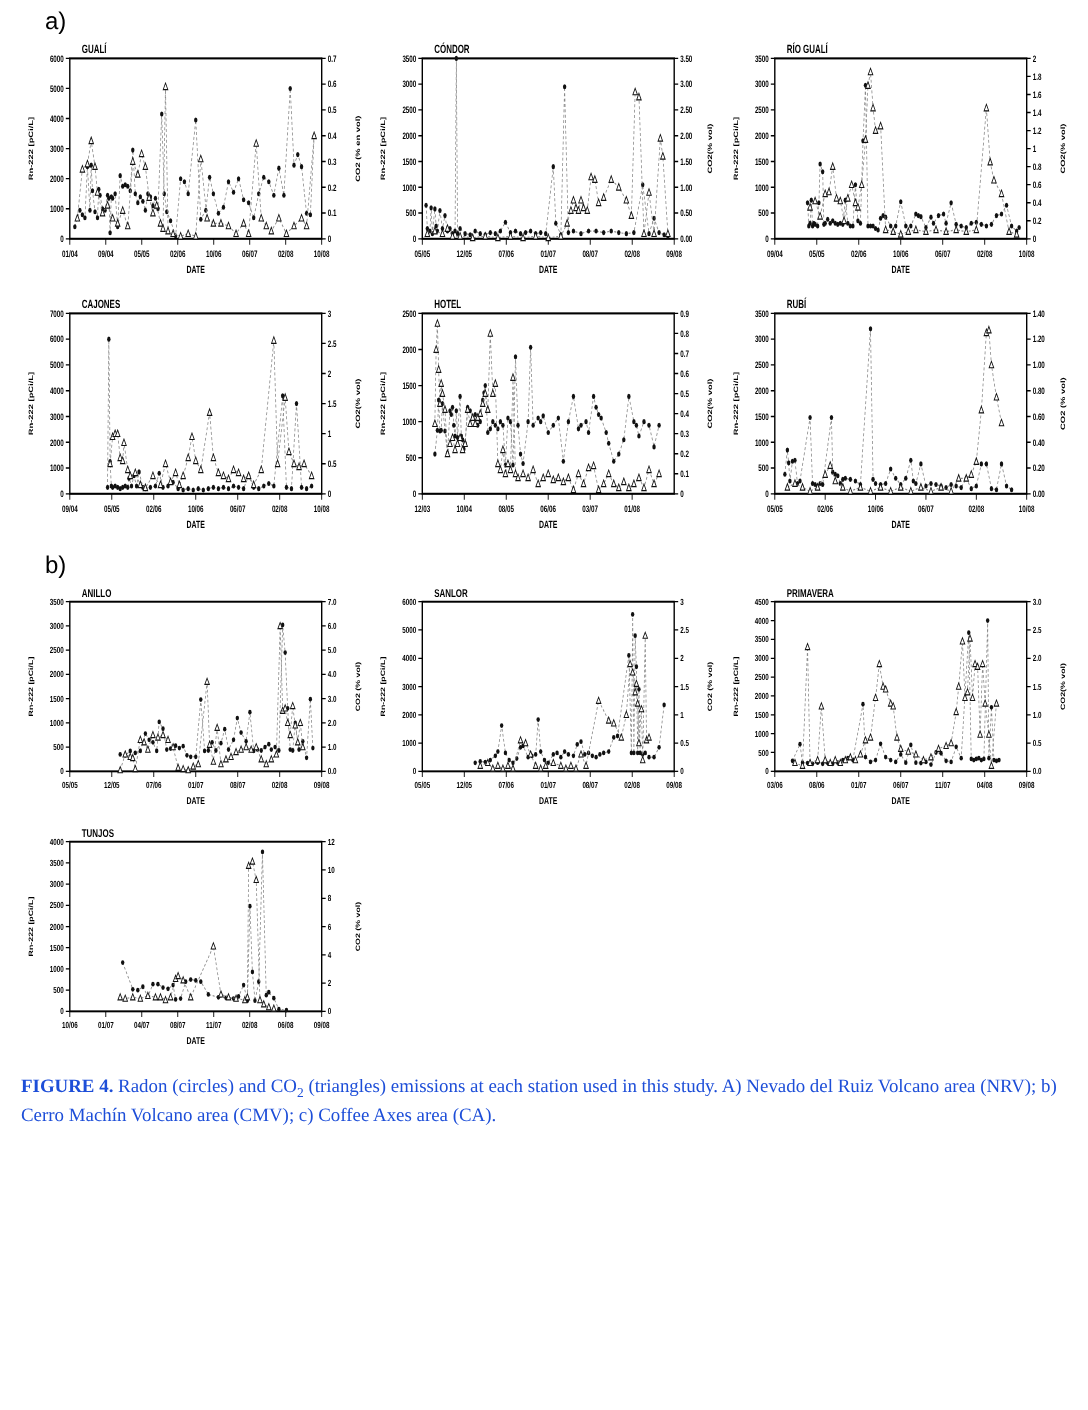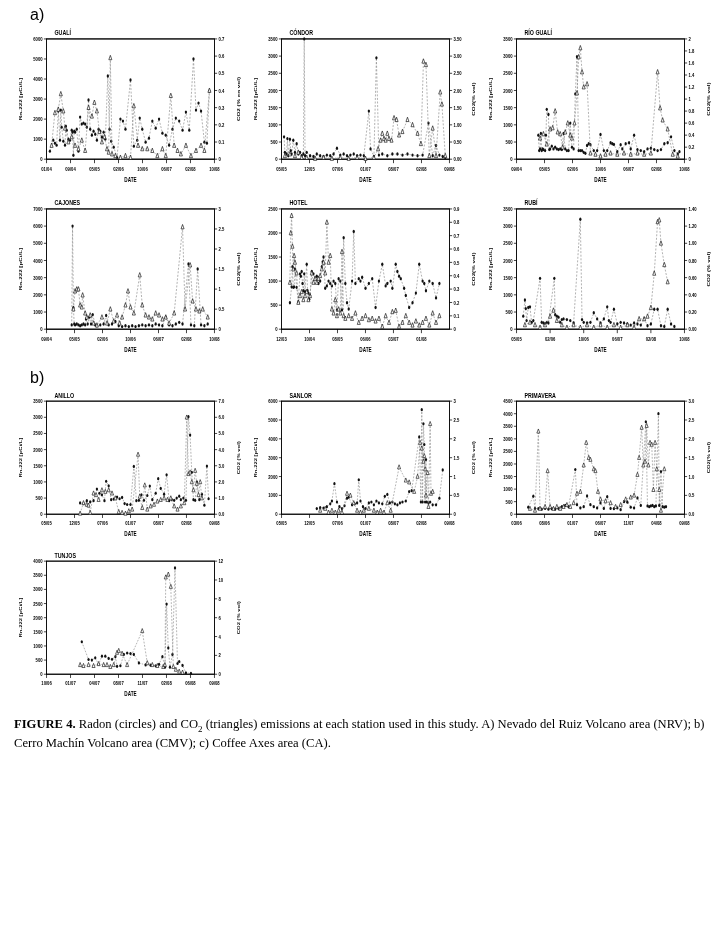--- a/index.html
+++ b/index.html
@@ -6,21 +6,21 @@
   .page{width:725px;height:940px;background:#fff;overflow:hidden;
         font-family:"Liberation Sans",sans-serif;color:#000;position:relative}
   .section-label{font-size:16px;margin:6px 0 2px 30px;color:#000}
   .charts-grid{display:grid;grid-template-columns:1fr 1fr 1fr;column-gap:6px;row-gap:3px;margin:0 10px 0 16px}
   #grid-a{grid-auto-rows:167px}
   #grid-b{grid-auto-rows:157px}
   .chart-cell{width:100%;height:100%}
   .chart-cell svg{width:100%;height:100%;display:block}
   svg text{font-family:"Liberation Sans",sans-serif;font-weight:bold;fill:#000}
   .caption{font-family:"Liberation Serif",serif;font-size:12.6px;line-height:1.4;
-           margin:10px 16px 0 14px;color:#000000}
+           margin:10px 16px 0 14px;color:#1d4ed8}
   .caption b{font-weight:bold}
   .caption sub{font-size:9px}
 </style>
 </head>
 <body>
 
 <div class="page">
   <div class="section-label">a)</div>
   <div class="charts-grid" id="grid-a">
       <div class="chart-cell">

